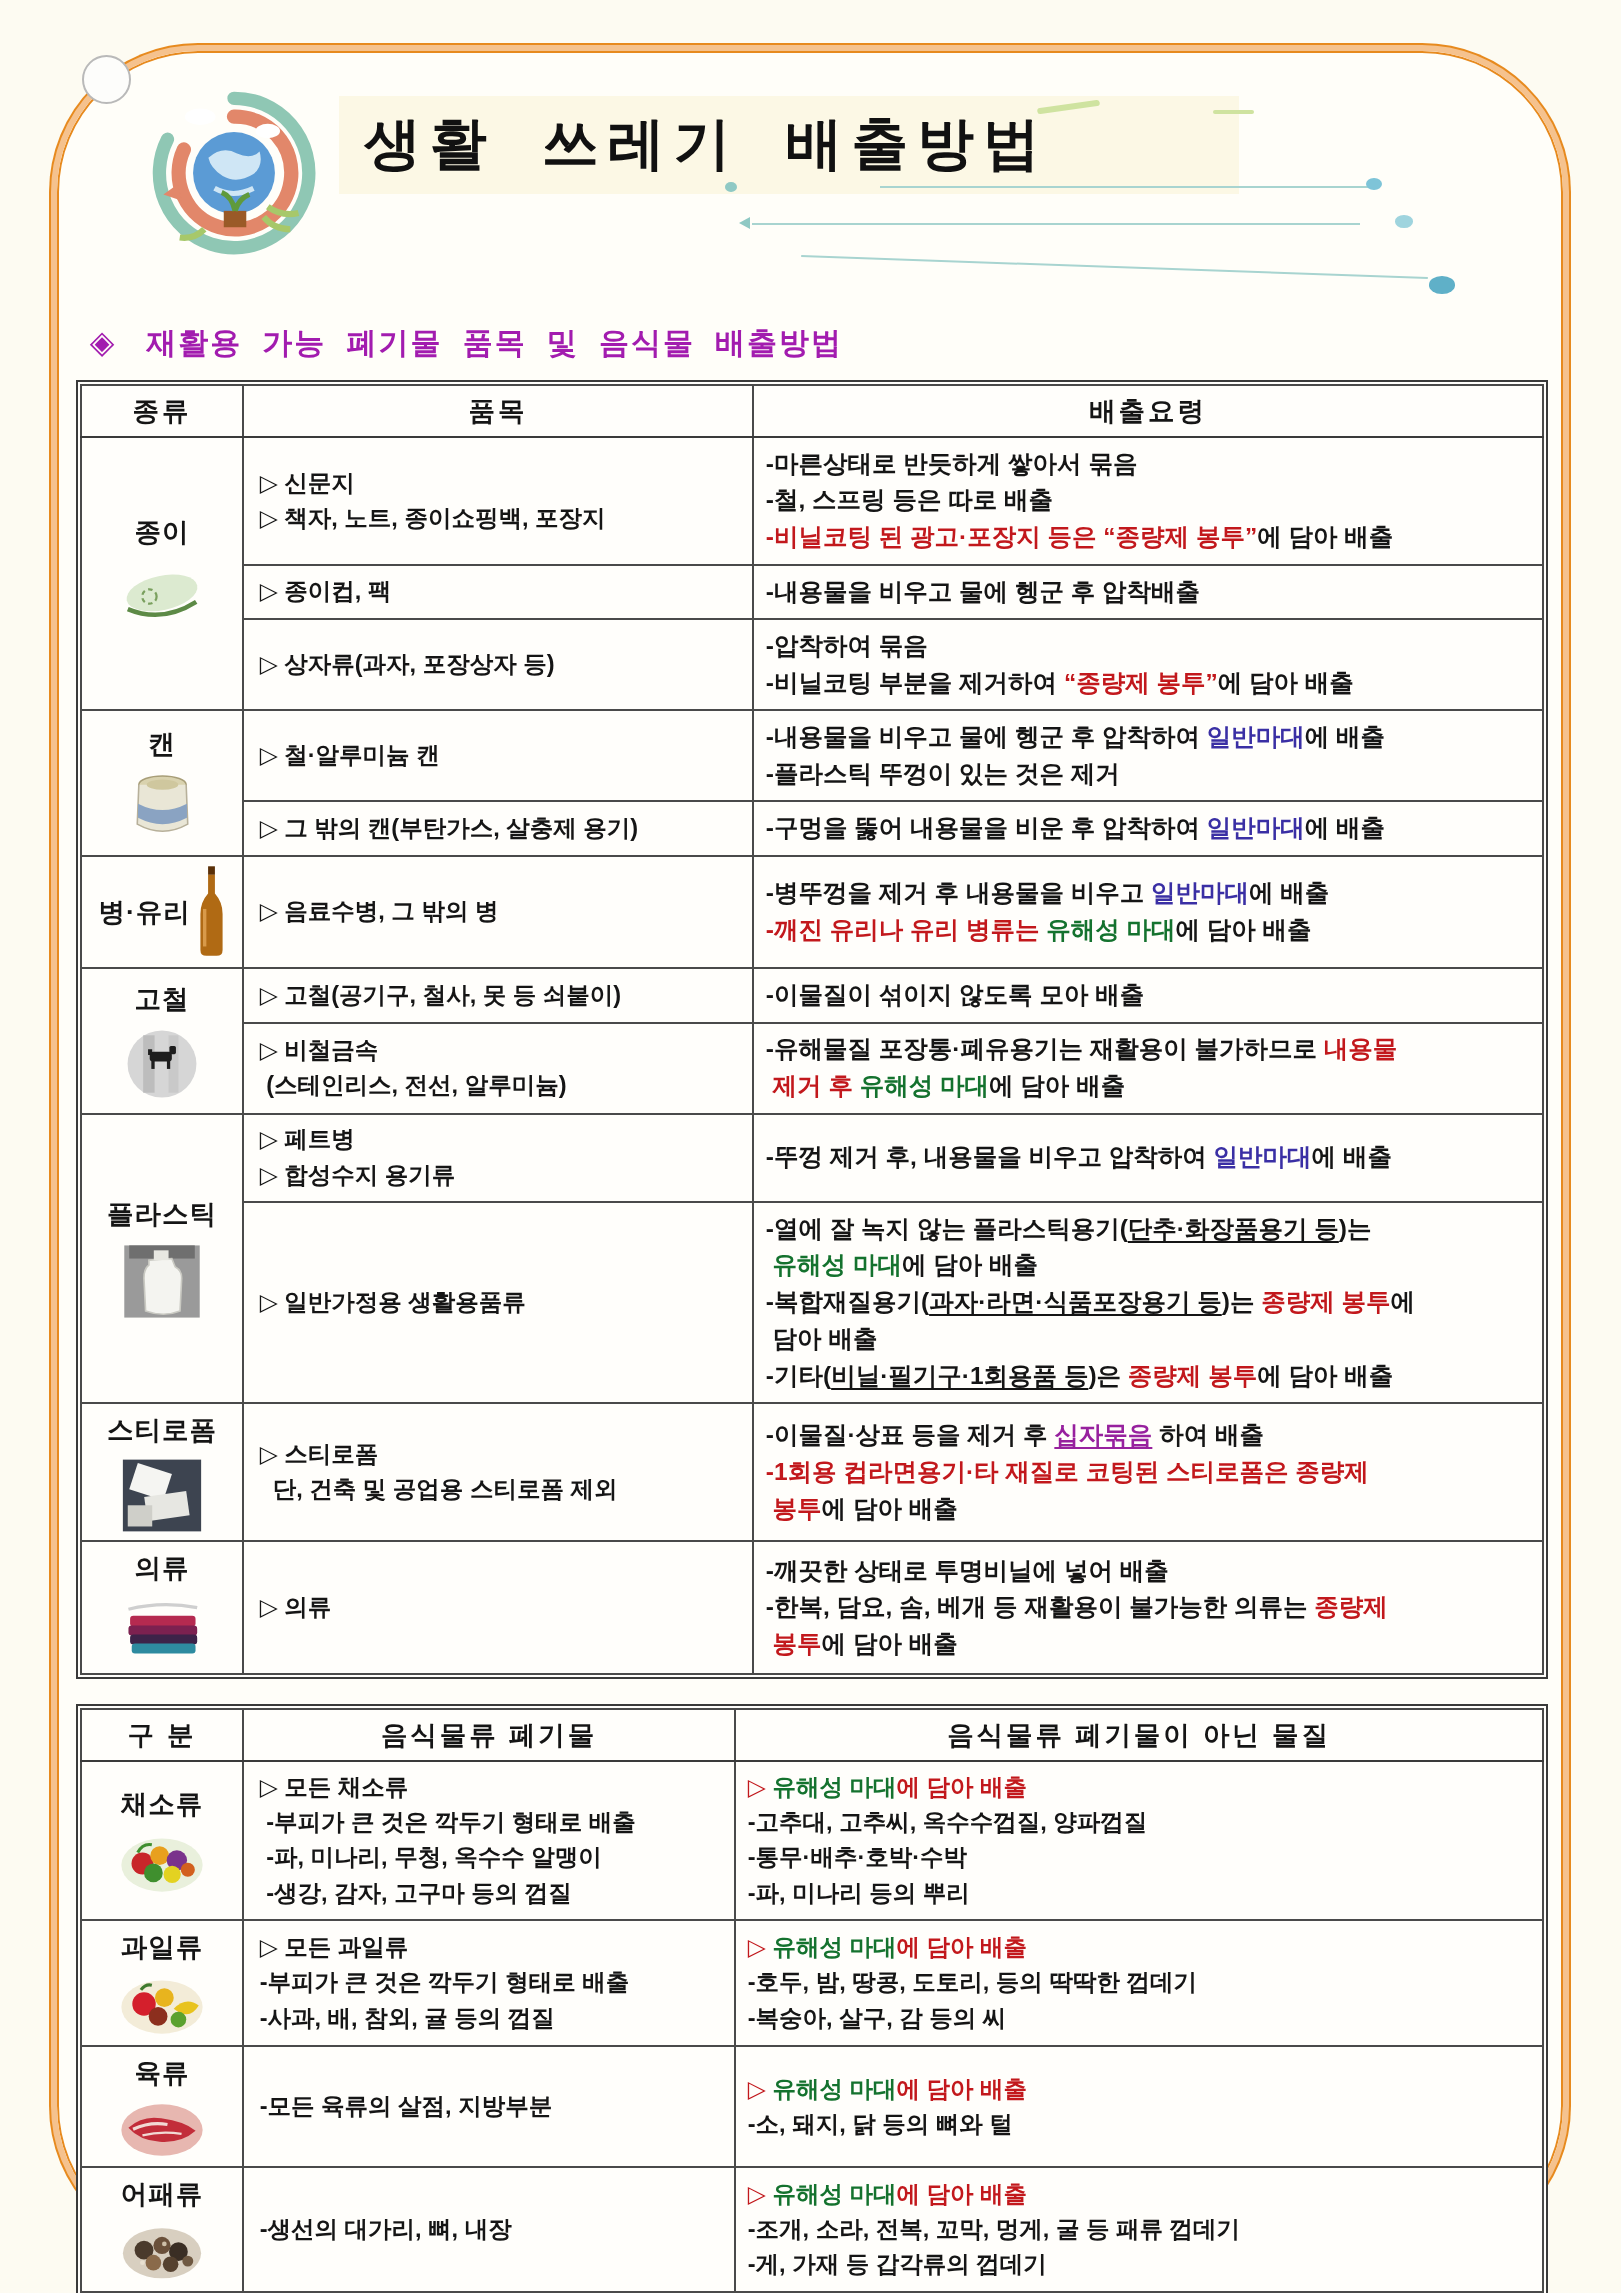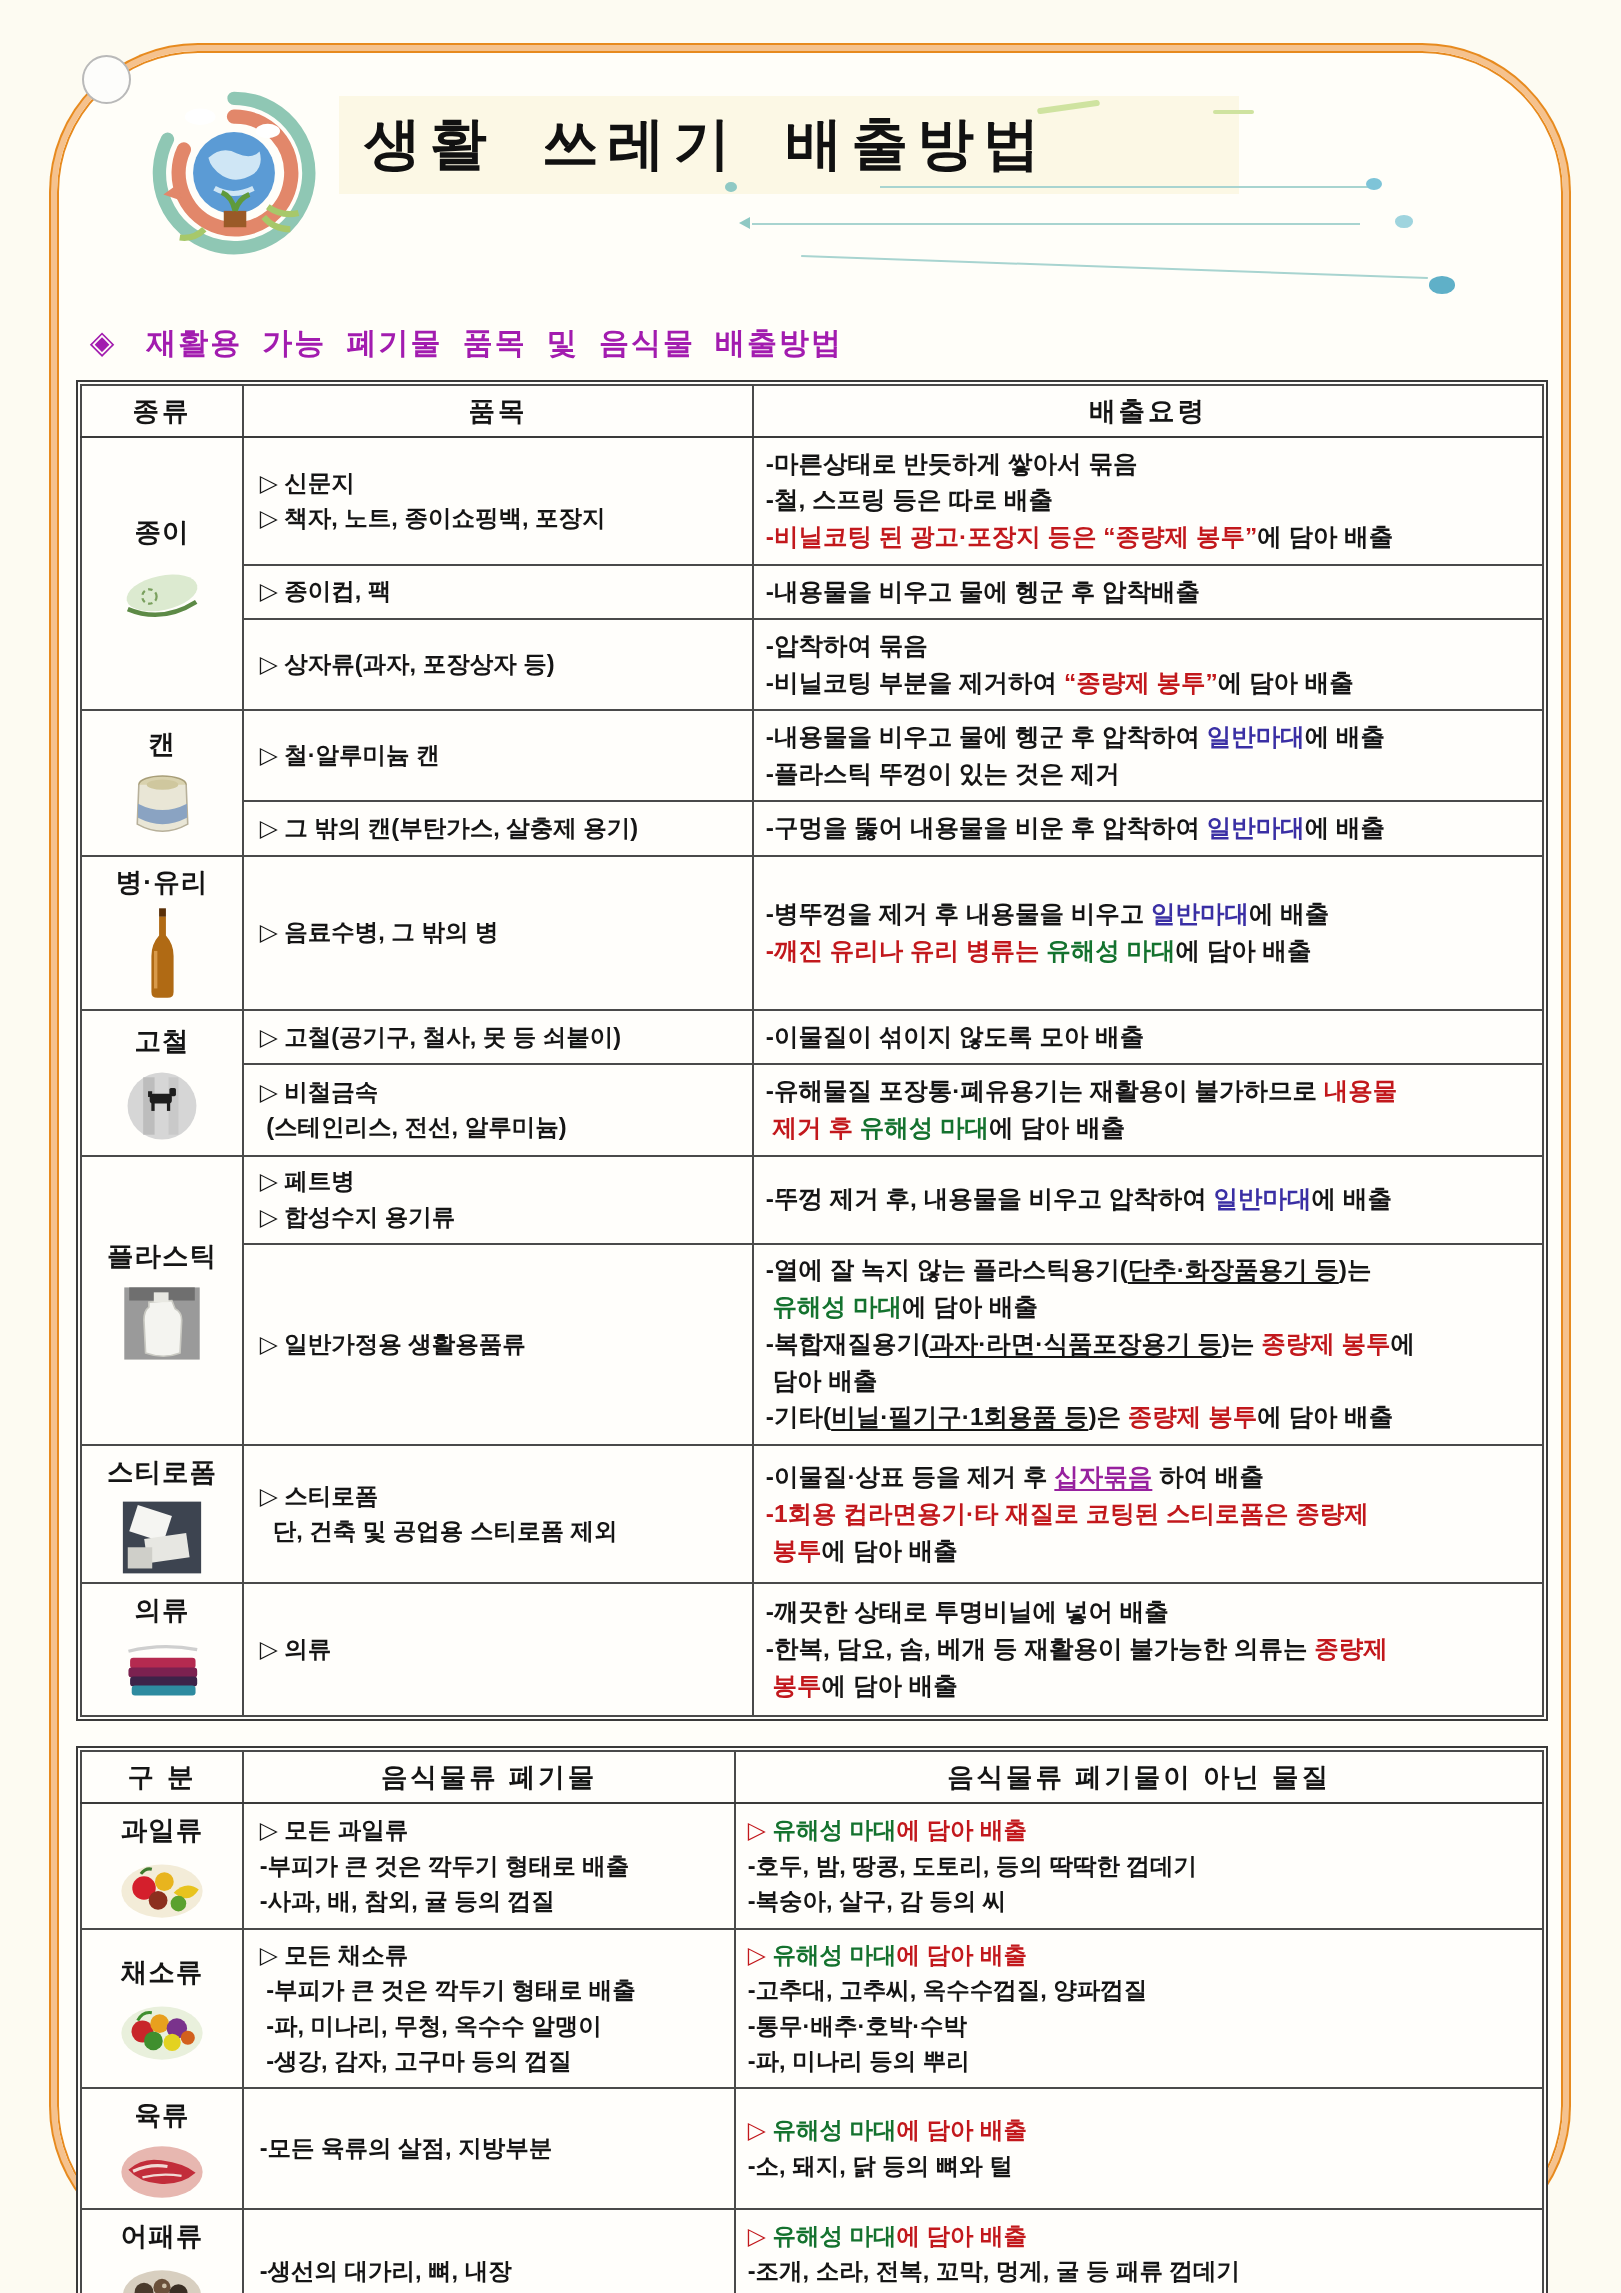--- a/index.html
+++ b/index.html
@@ -44,21 +44,21 @@
   .tbl-wrap + .tbl-wrap{margin-top:25.5px;}
   table{border-collapse:collapse;width:100%;table-layout:fixed;padding-left:40px;}
   th,td{border:2px solid #4a4a4a;vertical-align:middle;}
   thead th{
     font-size:26.5px;font-weight:bold;text-align:center;padding:6.9px 3.9px;
     border-bottom:2.9px solid #3a3a3a;letter-spacing:2.9px;
   }
   td.cat{ text-align:center;padding:7.8px 2px;}
   .cat-label{font-size:26.5px;font-weight:bold;letter-spacing:1px;}
   .cat-wrap{display:flex;flex-direction:column;align-items:center;gap:9.8px;}
-  .cat-wrap.side{flex-direction:column;justify-content:center;gap:5.9px;}
+  .cat-wrap.side{flex-direction:row;justify-content:center;gap:5.9px;}
   td.items{padding:7.8px 5.9px 7.8px 15.7px;font-size:23.5px;font-weight:bold;}
   td.tips{padding:7.8px 5.9px 7.8px 11.8px;font-size:24.5px;font-weight:bold;border-radius:32px;}
   .t2 td.items{font-size:23.5px;}
   .t2 td.tips{font-size:23.5px;}
   .line{white-space:pre-wrap;line-height:1.5;}
   .c-red{color:#c2181c;}
   .c-green{color:#14722e;}
   .c-blue{color:#3a2fa4;}
   .c-purple{color:#97219e;}
   .ul{text-decoration:underline;text-underline-offset:3.9px;}
@@ -350,48 +350,20 @@
           <tr>
             <th>구 분</th>
             <th>음식물류 폐기물</th>
             <th>음식물류 폐기물이 아닌 물질</th>
           </tr>
         </thead>
       <tbody>
           <tr class="group-start">
             <td class="cat">
               <div class="cat-wrap">
-                <div class="cat-label">과일류</div>
-                <div class="icon">
-                  <svg viewBox="0 0 110 80" width="86" height="63">
-                    <ellipse cx="55" cy="42" rx="52" ry="34" fill="#f3ecd8"></ellipse>
-                    <circle cx="32" cy="38" r="15" fill="#d41f2c"></circle>
-                    <circle cx="58" cy="30" r="12" fill="#e8b41e"></circle>
-                    <path d="M70 44 q16 -16 32 -4 q-12 20 -32 4z" fill="#e8c31e"></path>
-                    <circle cx="50" cy="54" r="12" fill="#8c2f1e"></circle>
-                    <circle cx="76" cy="58" r="10" fill="#5ba12e"></circle>
-                    <path d="M28 20 q6 -8 14 -6" stroke="#3f7a2e" stroke-width="4" fill="none"></path>
-                  </svg>
-                </div>
-              </div>
-            </td>
-            <td class="items">
-              <div class="line"><span>▷ 모든 과일류</span></div>
-              <div class="line"><span>-부피가 큰 것은 깍두기 형태로 배출</span></div>
-              <div class="line"><span>-사과, 배, 참외, 귤 등의 껍질</span></div>
-            </td>
-            <td class="tips">
-              <div class="line"><span class="c-red">▷ </span><span class="c-green">유해성 마대</span><span class="c-red">에 담아 배출</span></div>
-              <div class="line"><span>-호두, 밤, 땅콩, 도토리, 등의 딱딱한 껍데기</span></div>
-              <div class="line"><span>-복숭아, 살구, 감 등의 씨</span></div>
-            </td>
-          </tr>
-          <tr class="group-start">
-            <td class="cat">
-              <div class="cat-wrap">
                 <div class="cat-label">채소류</div>
                 <div class="icon">
                   <svg viewBox="0 0 110 80" width="86" height="63">
                     <ellipse cx="55" cy="42" rx="52" ry="34" fill="#e9f0dc"></ellipse>
                     <circle cx="30" cy="40" r="14" fill="#c8262a"></circle>
                     <circle cx="52" cy="30" r="12" fill="#e8a01e"></circle>
                     <circle cx="74" cy="36" r="13" fill="#7a338c"></circle>
                     <circle cx="44" cy="52" r="12" fill="#3f8f2e"></circle>
                     <circle cx="68" cy="54" r="11" fill="#e3d221"></circle>
                     <circle cx="88" cy="48" r="9" fill="#d2601e"></circle>
@@ -404,20 +376,48 @@
               <div class="line"><span>▷ 모든 채소류</span></div>
               <div class="line"><span> -부피가 큰 것은 깍두기 형태로 배출</span></div>
               <div class="line"><span> -파, 미나리, 무청, 옥수수 알맹이</span></div>
               <div class="line"><span> -생강, 감자, 고구마 등의 껍질</span></div>
             </td>
             <td class="tips">
               <div class="line"><span class="c-red">▷ </span><span class="c-green">유해성 마대</span><span class="c-red">에 담아 배출</span></div>
               <div class="line"><span>-고추대, 고추씨, 옥수수껍질, 양파껍질</span></div>
               <div class="line"><span>-통무·배추·호박·수박</span></div>
               <div class="line"><span>-파, 미나리 등의 뿌리</span></div>
+            </td>
+          </tr>
+          <tr class="group-start">
+            <td class="cat">
+              <div class="cat-wrap">
+                <div class="cat-label">과일류</div>
+                <div class="icon">
+                  <svg viewBox="0 0 110 80" width="86" height="63">
+                    <ellipse cx="55" cy="42" rx="52" ry="34" fill="#f3ecd8"></ellipse>
+                    <circle cx="32" cy="38" r="15" fill="#d41f2c"></circle>
+                    <circle cx="58" cy="30" r="12" fill="#e8b41e"></circle>
+                    <path d="M70 44 q16 -16 32 -4 q-12 20 -32 4z" fill="#e8c31e"></path>
+                    <circle cx="50" cy="54" r="12" fill="#8c2f1e"></circle>
+                    <circle cx="76" cy="58" r="10" fill="#5ba12e"></circle>
+                    <path d="M28 20 q6 -8 14 -6" stroke="#3f7a2e" stroke-width="4" fill="none"></path>
+                  </svg>
+                </div>
+              </div>
+            </td>
+            <td class="items">
+              <div class="line"><span>▷ 모든 과일류</span></div>
+              <div class="line"><span>-부피가 큰 것은 깍두기 형태로 배출</span></div>
+              <div class="line"><span>-사과, 배, 참외, 귤 등의 껍질</span></div>
+            </td>
+            <td class="tips">
+              <div class="line"><span class="c-red">▷ </span><span class="c-green">유해성 마대</span><span class="c-red">에 담아 배출</span></div>
+              <div class="line"><span>-호두, 밤, 땅콩, 도토리, 등의 딱딱한 껍데기</span></div>
+              <div class="line"><span>-복숭아, 살구, 감 등의 씨</span></div>
             </td>
           </tr>
           <tr class="group-start">
             <td class="cat">
               <div class="cat-wrap">
                 <div class="cat-label">육류</div>
                 <div class="icon">
                   <svg viewBox="0 0 110 74" width="86" height="58">
                     <ellipse cx="55" cy="37" rx="52" ry="33" fill="#e7b7b0"></ellipse>
                     <path d="M12 34 Q30 18 54 22 Q84 26 98 38 Q80 54 52 52 Q26 50 12 34z" fill="#c22d3a"></path>

